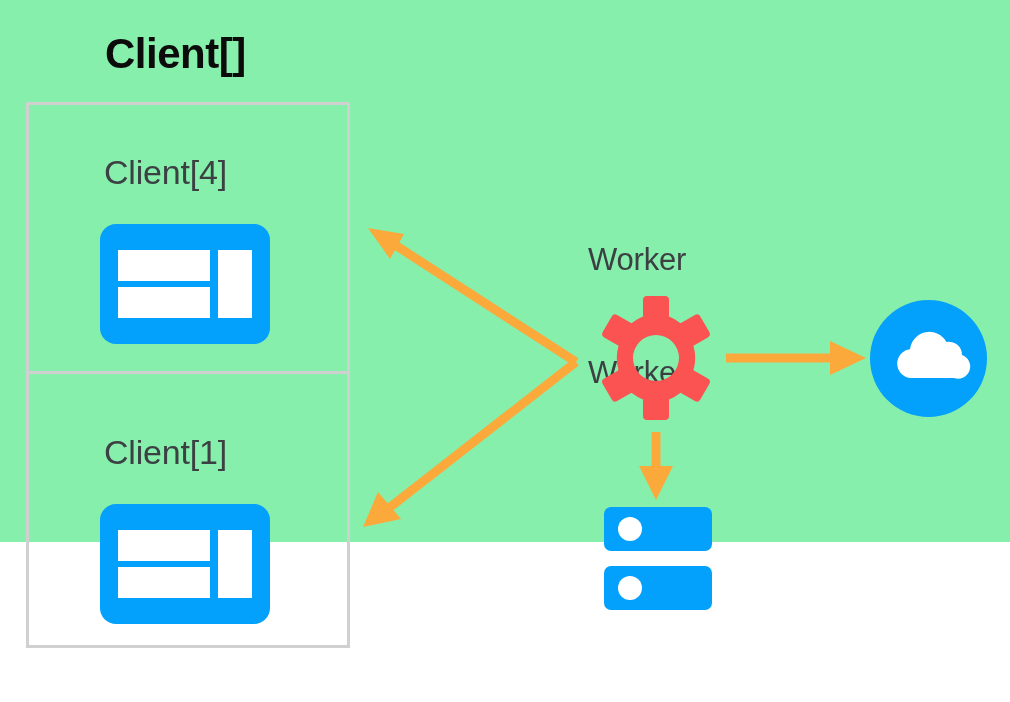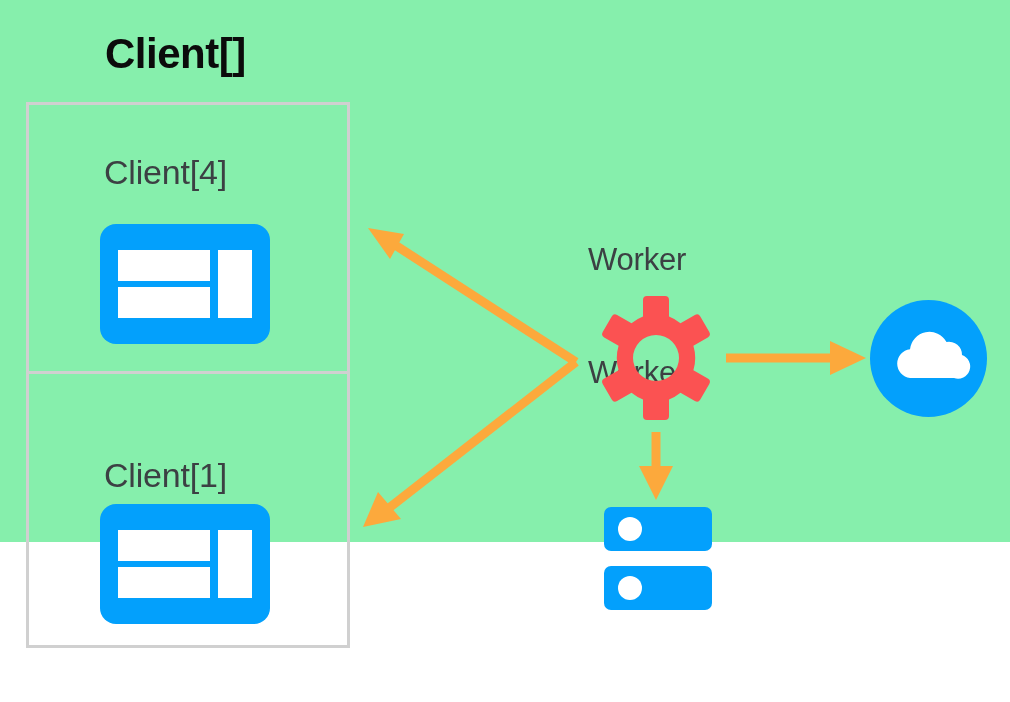--- a/index.html
+++ b/index.html
@@ -42,21 +42,20 @@
     color: #3c4043;
     letter-spacing: -0.2px;
   }
   #client1-label {
     left: 104px;
     top: 432px;
     font-size: 34px;
     font-weight: 400;
     color: #3c4043;
     letter-spacing: -0.2px;
-    margin-top: 23px;
   }
   #sw-title {
     left: 588px;
     top: 165px;
     font-size: 31px;
     font-weight: 400;
     color: #3c4043;
     letter-spacing: -0.2px;
     text-align: left;
   }

